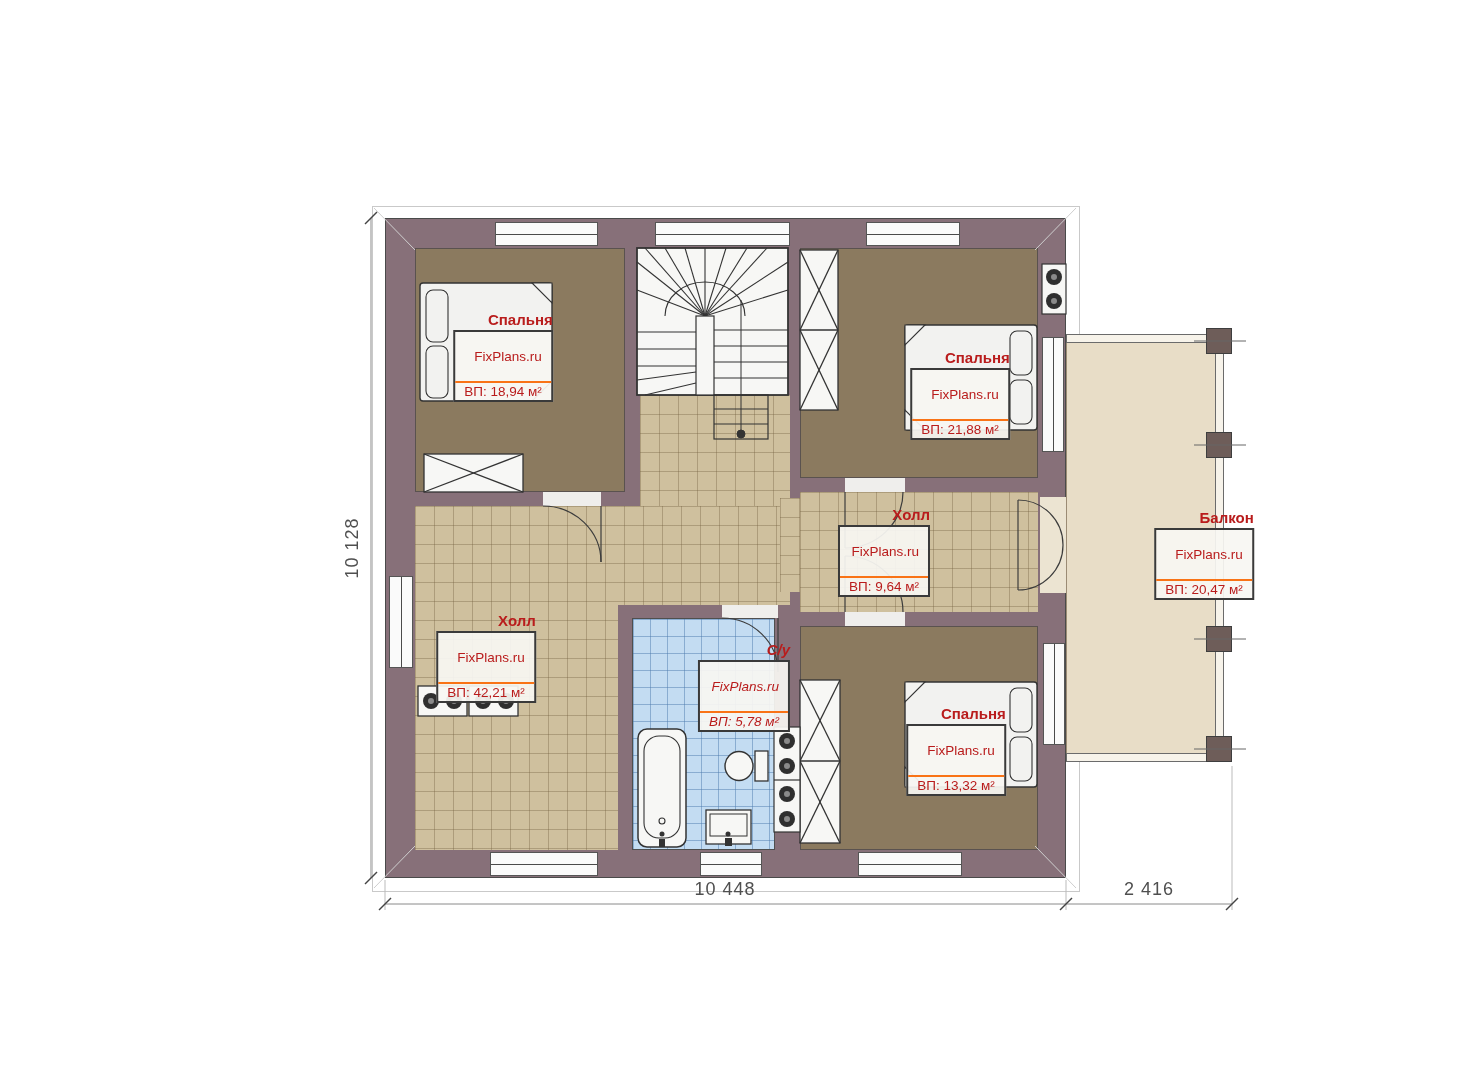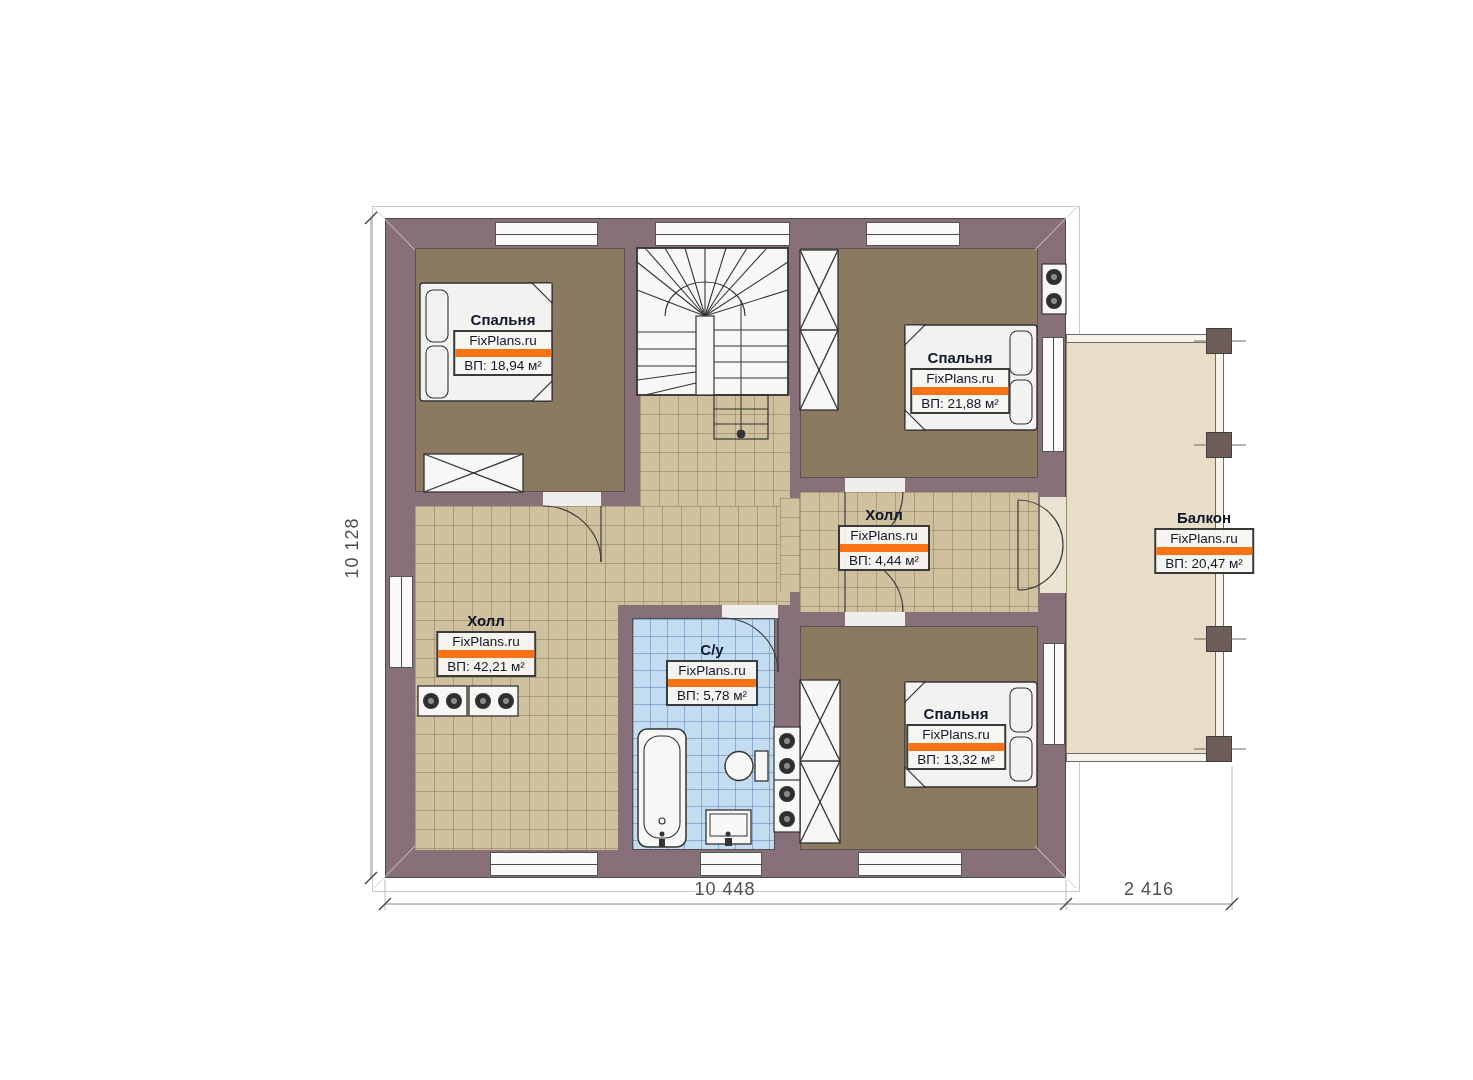--- a/index.html
+++ b/index.html
@@ -25,24 +25,24 @@
   .win .line{position:absolute;}
   .win.h .line{left:0;right:0;top:50%;border-top:1px solid #4a4a4a;}
   .win.v .line{top:0;bottom:0;left:50%;border-left:1px solid #4a4a4a;}
   
   .balc-floor{background:#e8ddc7;border:1px solid #9b8b74;box-sizing:border-box;}
   .rail{background:#f7f3ea;border:1px solid #6b6b6b;box-sizing:border-box;}
   .post{background:#6e5d59;border:1.5px solid #3e3e3e;box-sizing:border-box;}
   
   .roof{border:1px solid #c9c9c9;}
   
-  .room-label{position:absolute;transform:translateX(-50%);text-align:center;color:#0f172a;z-index:30;}
+  .room-label{position:absolute;transform:translateX(-50%);text-align:right;color:#b91c1c;z-index:30;}
   .room-name{font-weight:bold;font-size:15px;margin-bottom:2px;white-space:nowrap;}
   .label-box{display:inline-block;border:2px solid #3a3a3a;background:rgba(248,246,242,.93);}
-  .label-box .wm{padding:1px 9px;border-bottom:8px solid #f97316;font-size:13.5px;white-space:nowrap;}
+  .label-box .wm{padding:17px 9px;border-bottom:2px solid #f97316;font-size:13.5px;white-space:nowrap;}
   .label-box .area{padding:1px 9px;font-size:13.5px;white-space:nowrap;}
   .dim-label{position:absolute;font-size:18px;color:#4f4f4f;letter-spacing:1px;white-space:nowrap;z-index:30;}
   svg{position:absolute;left:0;top:0;z-index:20;}
   .lv0{z-index:1}.lv1{z-index:2}.lv2{z-index:3}.lv3{z-index:4}.lv4{z-index:5}
 </style>
 </head>
 <body>
 
 <div id="canvas">
 
@@ -299,38 +299,38 @@
     <div class="room-name">Спальня</div>
     <div class="label-box">
       <div class="wm">FixPlans.ru</div>
       <div class="area">ВП: 21,88 м²</div>
     </div>
   </div>
   <div class="room-label" style="left:884px;top:506px;">
     <div class="room-name">Холл</div>
     <div class="label-box">
       <div class="wm">FixPlans.ru</div>
-      <div class="area">ВП: 4,44 м²</div>
+      <div class="area">ВП: 9,64 м²</div>
     </div>
   </div>
   <div class="room-label" style="left:1204px;top:509px;">
     <div class="room-name">Балкон</div>
     <div class="label-box">
       <div class="wm">FixPlans.ru</div>
       <div class="area">ВП: 20,47 м²</div>
     </div>
   </div>
   <div class="room-label" style="left:486px;top:612px;">
     <div class="room-name">Холл</div>
     <div class="label-box">
       <div class="wm">FixPlans.ru</div>
       <div class="area">ВП: 42,21 м²</div>
     </div>
   </div>
-  <div class="room-label" style="left:712px;top:641px;">
+  <div class="room-label" style="left:744px;top:641px;font-style:italic;">
     <div class="room-name">С/у</div>
     <div class="label-box">
       <div class="wm">FixPlans.ru</div>
       <div class="area">ВП: 5,78 м²</div>
     </div>
   </div>
   <div class="room-label" style="left:956px;top:705px;">
     <div class="room-name">Спальня</div>
     <div class="label-box">
       <div class="wm">FixPlans.ru</div>

